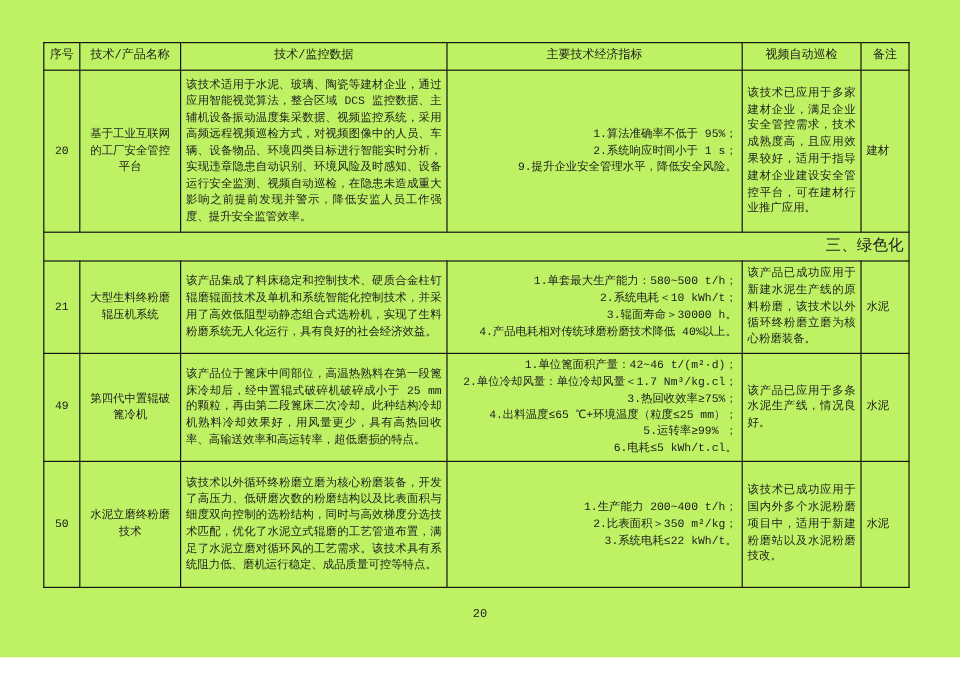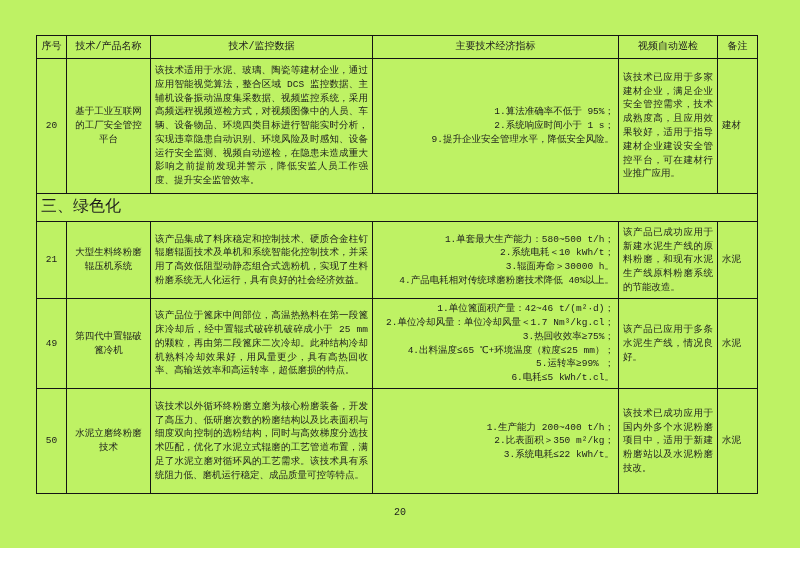--- a/index.html
+++ b/index.html
@@ -36,22 +36,22 @@
   col.c-remark{width:40px;}
   .th{ text-align:center; font-size:10px; }
   .cell-no{ text-align:center; }
   .cell-name{ text-align:center; }
   .cell-intro{ text-align:justify; }
   .cell-ind{ text-align:right;margin-top:48px; }
   .cell-prospect{ text-align:justify; }
   .cell-remark{ text-align:left; }
   .section-row td{
     font-weight:bold;
-    font-size:16px;
-    text-align:left;
+    font-size:13px;
+    text-align:right;
     padding:1px 4px;
   }
   .ind-line{ display:block; }
   .page-number{
     position:absolute;
     left:0;right:0;
     top:507px;
     text-align:center;
     font-size:10px;
   }
@@ -102,21 +102,21 @@
     <tr style="height:77px;">
       <td class="cell-no">21</td>
       <td class="cell-name">大型生料终粉磨辊压机系统</td>
       <td class="cell-intro">该产品集成了料床稳定和控制技术、硬质合金柱钉辊磨辊面技术及单机和系统智能化控制技术，并采用了高效低阻型动静态组合式选粉机，实现了生料粉磨系统无人化运行，具有良好的社会经济效益。</td>
       <td class="cell-ind">
         <span class="ind-line">1.单套最大生产能力：580~500 t/h；</span>
         <span class="ind-line">2.系统电耗＜10 kWh/t；</span>
         <span class="ind-line">3.辊面寿命＞30000 h。</span>
         <span class="ind-line">4.产品电耗相对传统球磨粉磨技术降低 40%以上。</span>
       </td>
-      <td class="cell-prospect">该产品已成功应用于新建水泥生产线的原料粉磨，和现有水泥生产线原料粉磨系统的节能改造。</td>
+      <td class="cell-prospect">该产品已成功应用于新建水泥生产线的原料粉磨，该技术以外循环终粉磨立磨为核心粉磨装备。</td>
       <td class="cell-remark">水泥</td>
     </tr>
 
     <tr style="height:90px;">
       <td class="cell-no">49</td>
       <td class="cell-name">第四代中置辊破篦冷机</td>
       <td class="cell-intro">该产品位于篦床中间部位，高温热熟料在第一段篦床冷却后，经中置辊式破碎机破碎成小于 25 mm 的颗粒，再由第二段篦床二次冷却。此种结构冷却机熟料冷却效果好，用风量更少，具有高热回收率、高输送效率和高运转率，超低磨损的特点。</td>
       <td class="cell-ind">
         <span class="ind-line">1.单位篦面积产量：42~46 t/(m²·d)；</span>
         <span class="ind-line">2.单位冷却风量：单位冷却风量＜1.7 Nm³/kg.cl；</span>

